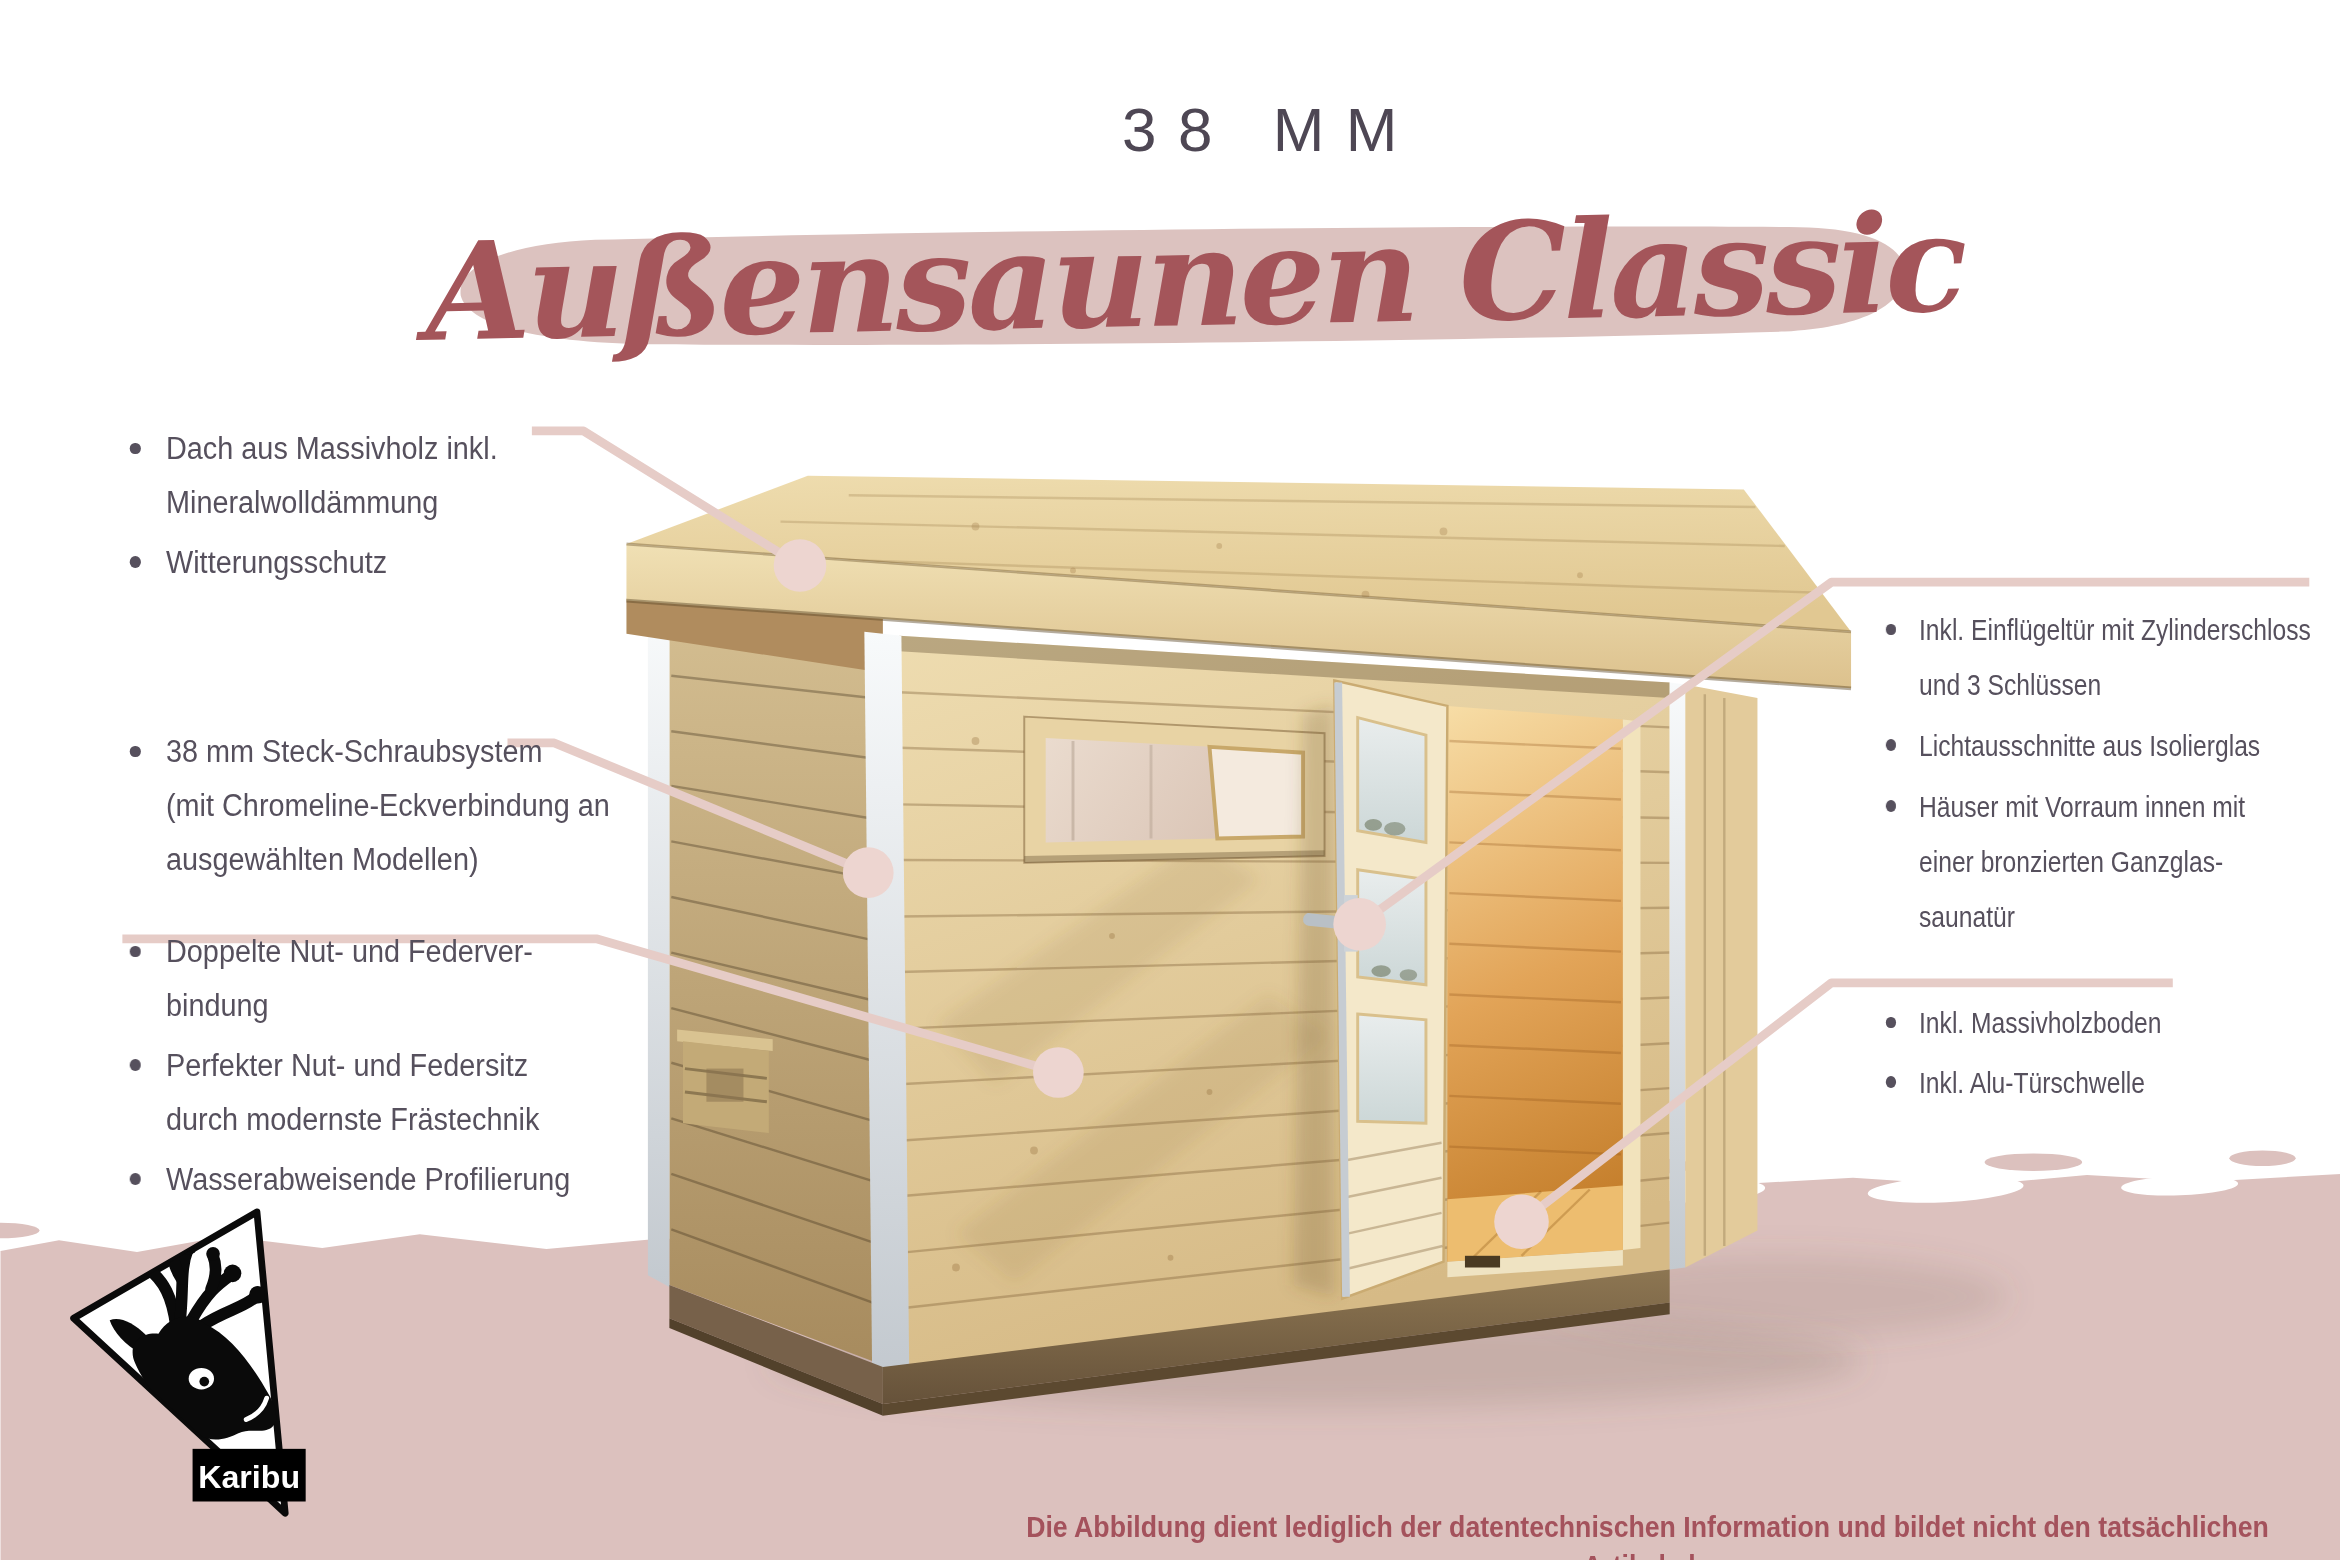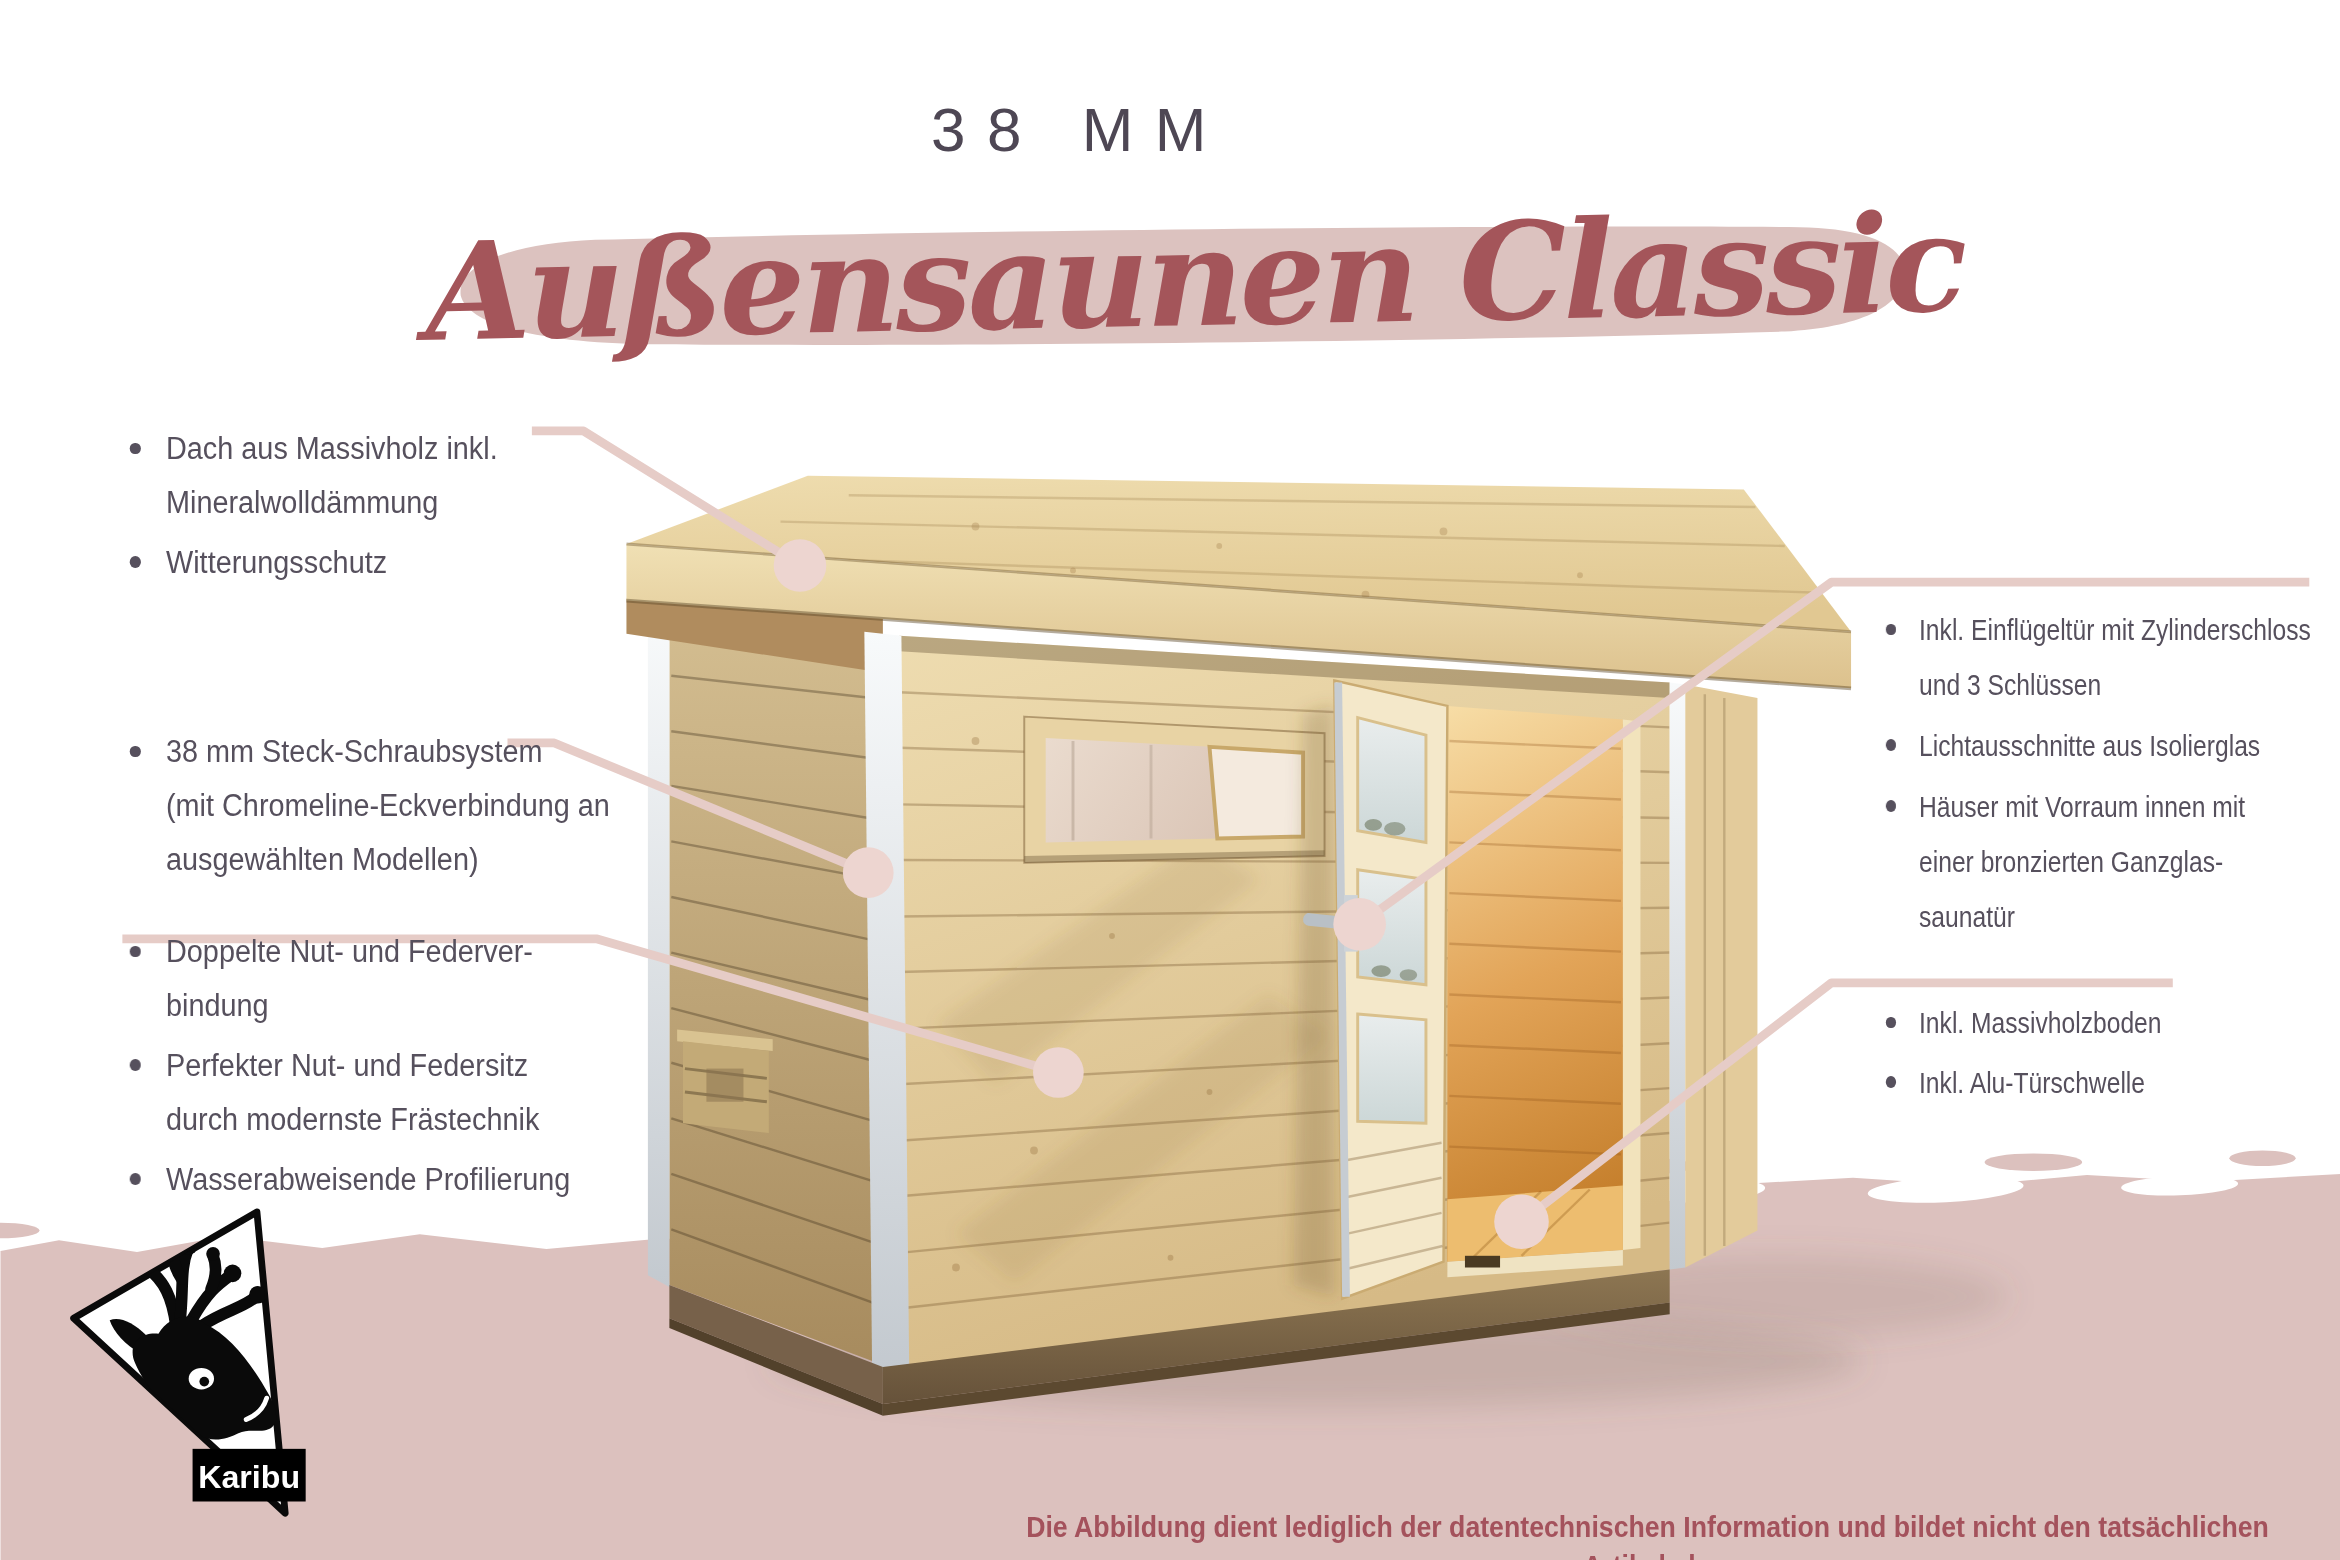--- a/index.html
+++ b/index.html
@@ -2,21 +2,21 @@
 <html><head>
 <meta charset="utf-8">
 <style>
   html,body{margin:0;padding:0;background:#ffffff;}
   body{width:2341px;height:1560px;font-family:"Liberation Sans",sans-serif;}
   #stage{position:relative;width:2341px;height:1560px;overflow:hidden;background:#ffffff;}
   #scene{position:absolute;left:0;top:0;}
 
   .overlay{position:absolute;}
   #title-mm{
-    left:931px;top:96px;width:488px;text-align:left;
+    left:931px;top:96px;width:488px;text-align:right;
     font-size:62px;font-weight:300;letter-spacing:21.5px;color:#4e4754;line-height:68px;
   }
   #script-title{
     left:390px;top:201px;width:1609px;text-align:center;
     font-family:"DejaVu Serif",serif;font-style:italic;font-weight:700;
     font-size:135px;line-height:154px;color:#a4555a;letter-spacing:-3.9px;
     transform:rotate(-1.1deg);
   }
   ul.features{list-style:none;margin:0;padding:0;color:#56505d;transform-origin:left top;}
   ul.features li{position:relative;margin:0 0 5.9px 0;}

